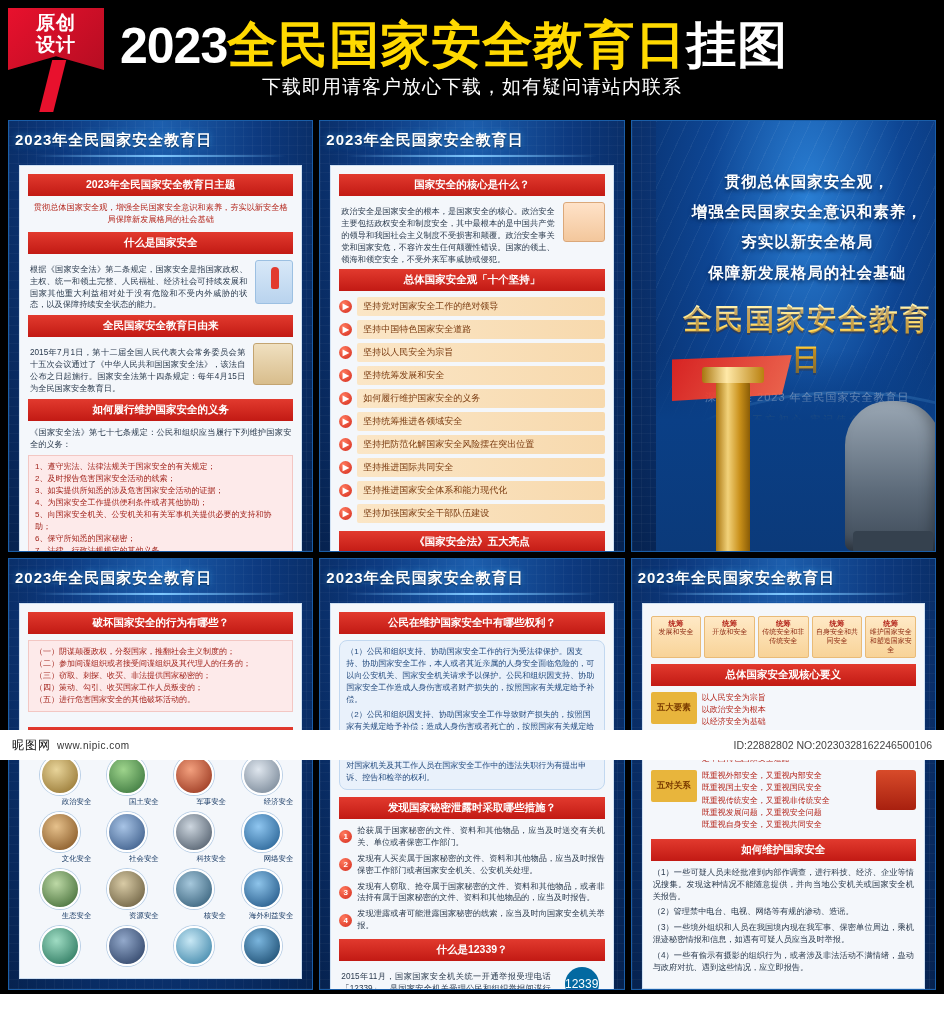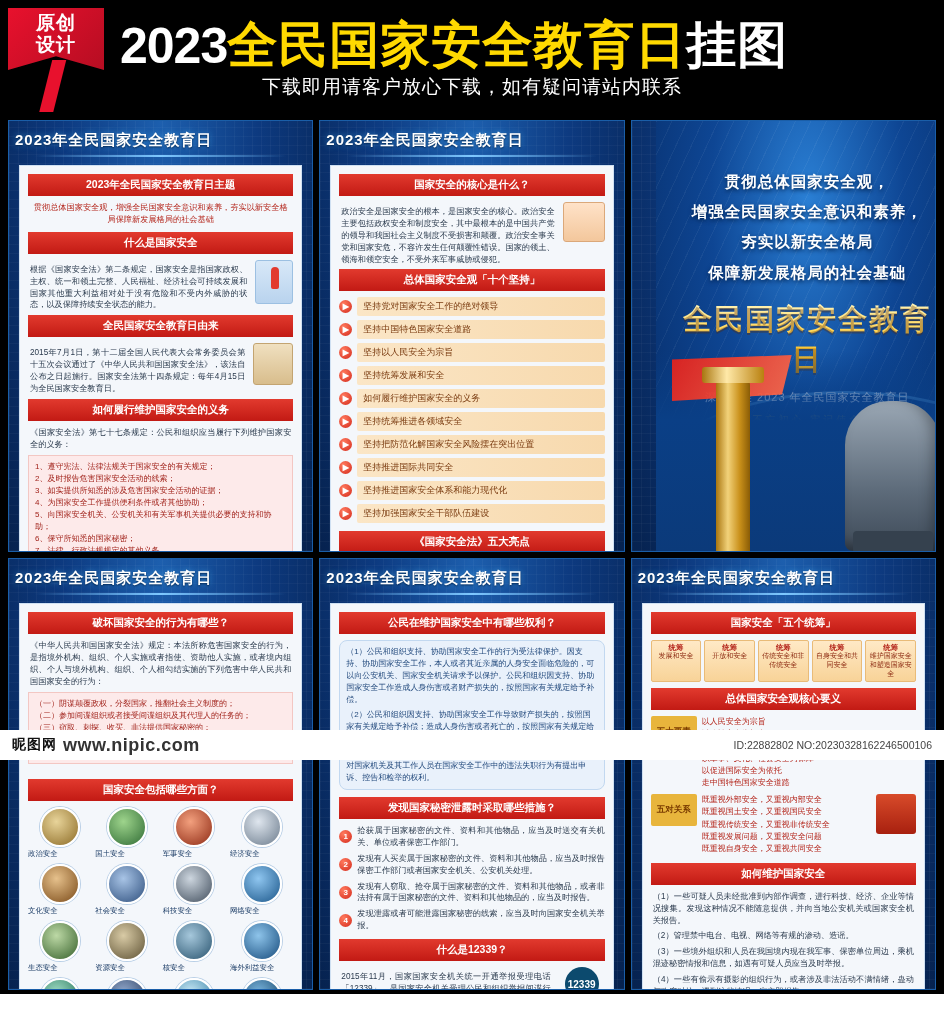--- a/index.html
+++ b/index.html
@@ -115,21 +115,21 @@
   .flag {
     display:inline-block; background:#e8b53c; color:#7a3b00; font-size:8.5px;
     padding:10px 6px; font-weight:bold; border-radius:2px;
   }
 
   
   .iconsgrid {
     display:grid; grid-template-columns: repeat(4, 1fr);
     gap:5px 4px; margin-top:6px;
   }
-  .iconcell { text-align:left; }
+  .iconcell { text-align:right; }
   .iconcell .circ {
     width:40px;height:40px;border-radius:50%;margin:0 auto 2px;
     border:2px solid #ffffff; box-shadow:0 0 0 1px #b9cfe6;
     background-size:cover;
   }
   .iconcell .cap { font-size:7.4px; color:#1b3c66; }
 
   
   .hero {
     position:relative; width:100%; height:100%;
@@ -192,38 +192,38 @@
   }
 
   
   .footer {
     position:absolute; left:0; bottom:0; width:944px; height:30px;
     background:#ffffff; display:flex; align-items:center; justify-content:space-between;
     padding:0 12px;
   }
   .brand { display:flex; align-items:center; gap:6px; }
   .brand .logo {
-    font-size:14px; font-weight:bold; color:#111; letter-spacing:1px;
-  }
-  .brand .url { font-size:18px; color:#333; letter-spacing:.5px;font-weight:bold; }
+    font-size:12px; font-weight:normal; color:#111; letter-spacing:1px;
+  }
+  .brand .url { font-size:10px; color:#333; letter-spacing:.5px; }
   .idline { font-size:10.5px; color:#444; }
 
   
   .fivepill { display:flex; gap:3px; margin:4px 0; }
   .fivepill .p {
     flex:1; text-align:center; font-size:7px; color:#8c2a12; line-height:1.25;
     background:linear-gradient(180deg,#ffe9c6,#f8d398); border:1px solid #e9bb78;
     border-radius:2px; padding:2px 1px;
   }
   .fivepill .p b { display:block; color:#b4261c; font-size:7.4px; }
   .redlist { font-size:8px; color:#b4261c; line-height:1.55; }
   .badge12339 {
     display:inline-flex; align-items:center; justify-content:center;
-    background:#0c4a6e; color:#fff; border-radius:50%; width:34px;height:34px;
-    font-size:10px; font-weight:bold;
+    background:#0369a1; color:#fff; border-radius:50%; width:34px;height:34px;
+    font-size:12px; font-weight:normal;
   }
 </style>
 </head>
 <body>
 
 <div class="page">
 
   <div class="header">
     <div class="ribbon-tail"></div>
     <div class="ribbon">
@@ -353,21 +353,20 @@
         <div class="pillar"></div>
         <div class="lion"></div>
       </div>
     </div>
 
     <div class="poster">
       <div class="poster-title">2023年全民国家安全教育日</div>
 
       <div class="card">
         <div class="redbar">破坏国家安全的行为有哪些？</div>
-        <div class="para">《中华人民共和国国家安全法》规定：本法所称危害国家安全的行为，是指境外机构、组织、个人实施或者指使、资助他人实施，或者境内组织、个人与境外机构、组织、个人相勾结实施的下列危害中华人民共和国国家安全的行为：</div>
         <div class="listbox">
           <div>（一）阴谋颠覆政权，分裂国家，推翻社会主义制度的；</div>
           <div>（二）参加间谍组织或者接受间谍组织及其代理人的任务的；</div>
           <div>（三）窃取、刺探、收买、非法提供国家秘密的；</div>
           <div>（四）策动、勾引、收买国家工作人员叛变的；</div>
           <div>（五）进行危害国家安全的其他破坏活动的。</div>
         </div>
 
         <div class="redbar" style="margin-top:15px">国家安全包括哪些方面？</div>
         <div class="iconsgrid">
@@ -477,21 +476,20 @@
             
           </div>
         </div>
       </div>
     </div>
 
     <div class="poster">
       <div class="poster-title">2023年全民国家安全教育日</div>
 
       <div class="card">
-        <div class="redbar">国家安全「五个统筹」</div>
         <div class="fivepill">
           <div class="p"><b>统筹</b><span>发展和安全</span></div>
           <div class="p"><b>统筹</b><span>开放和安全</span></div>
           <div class="p"><b>统筹</b><span>传统安全和非传统安全</span></div>
           <div class="p"><b>统筹</b><span>自身安全和共同安全</span></div>
           <div class="p"><b>统筹</b><span>维护国家安全和塑造国家安全</span></div>
         </div>
 
         <div class="redbar" style="margin-top:6px">总体国家安全观核心要义</div>
 

